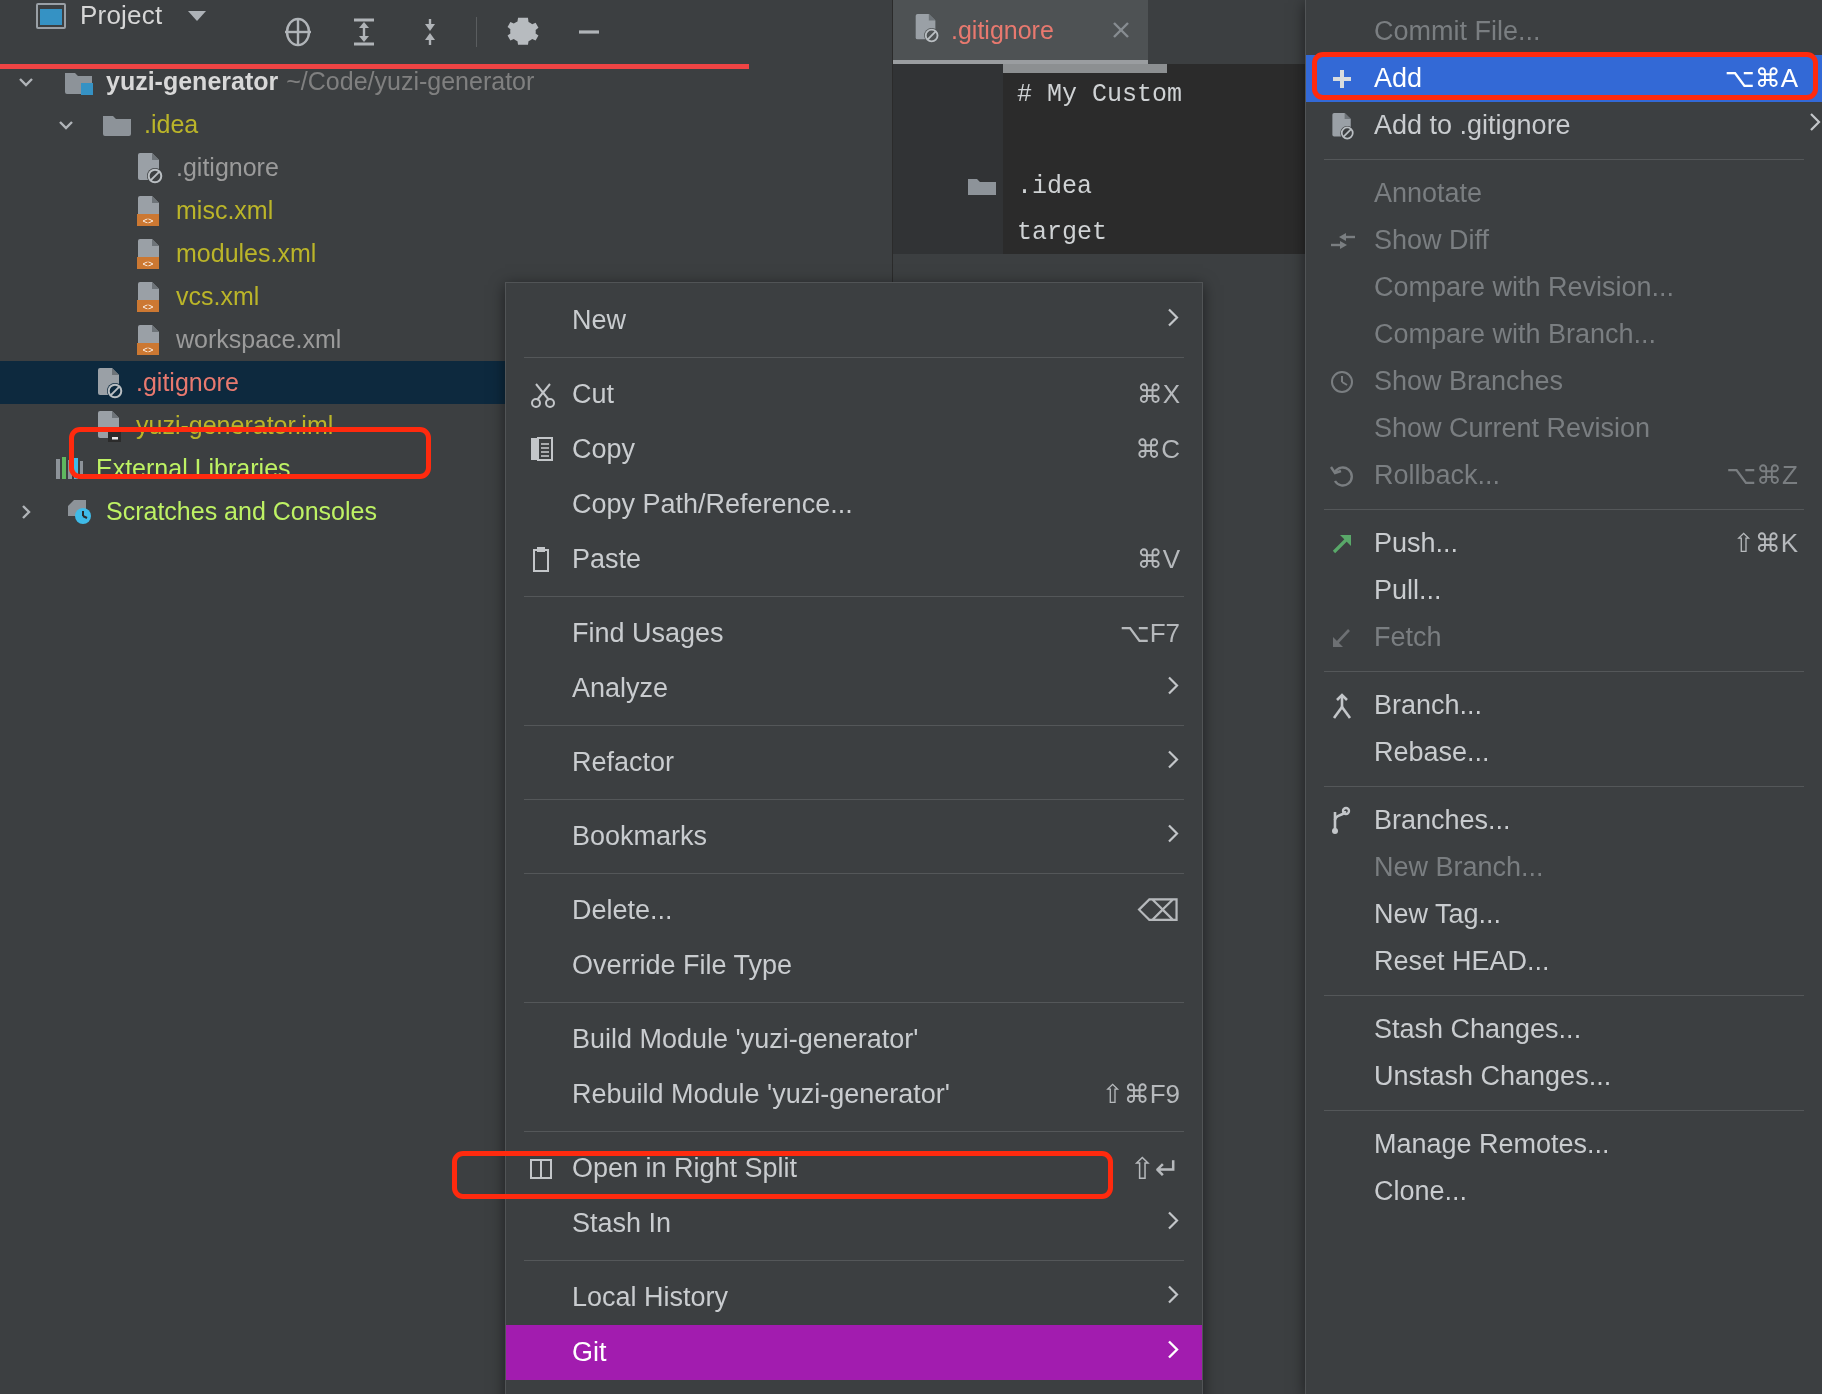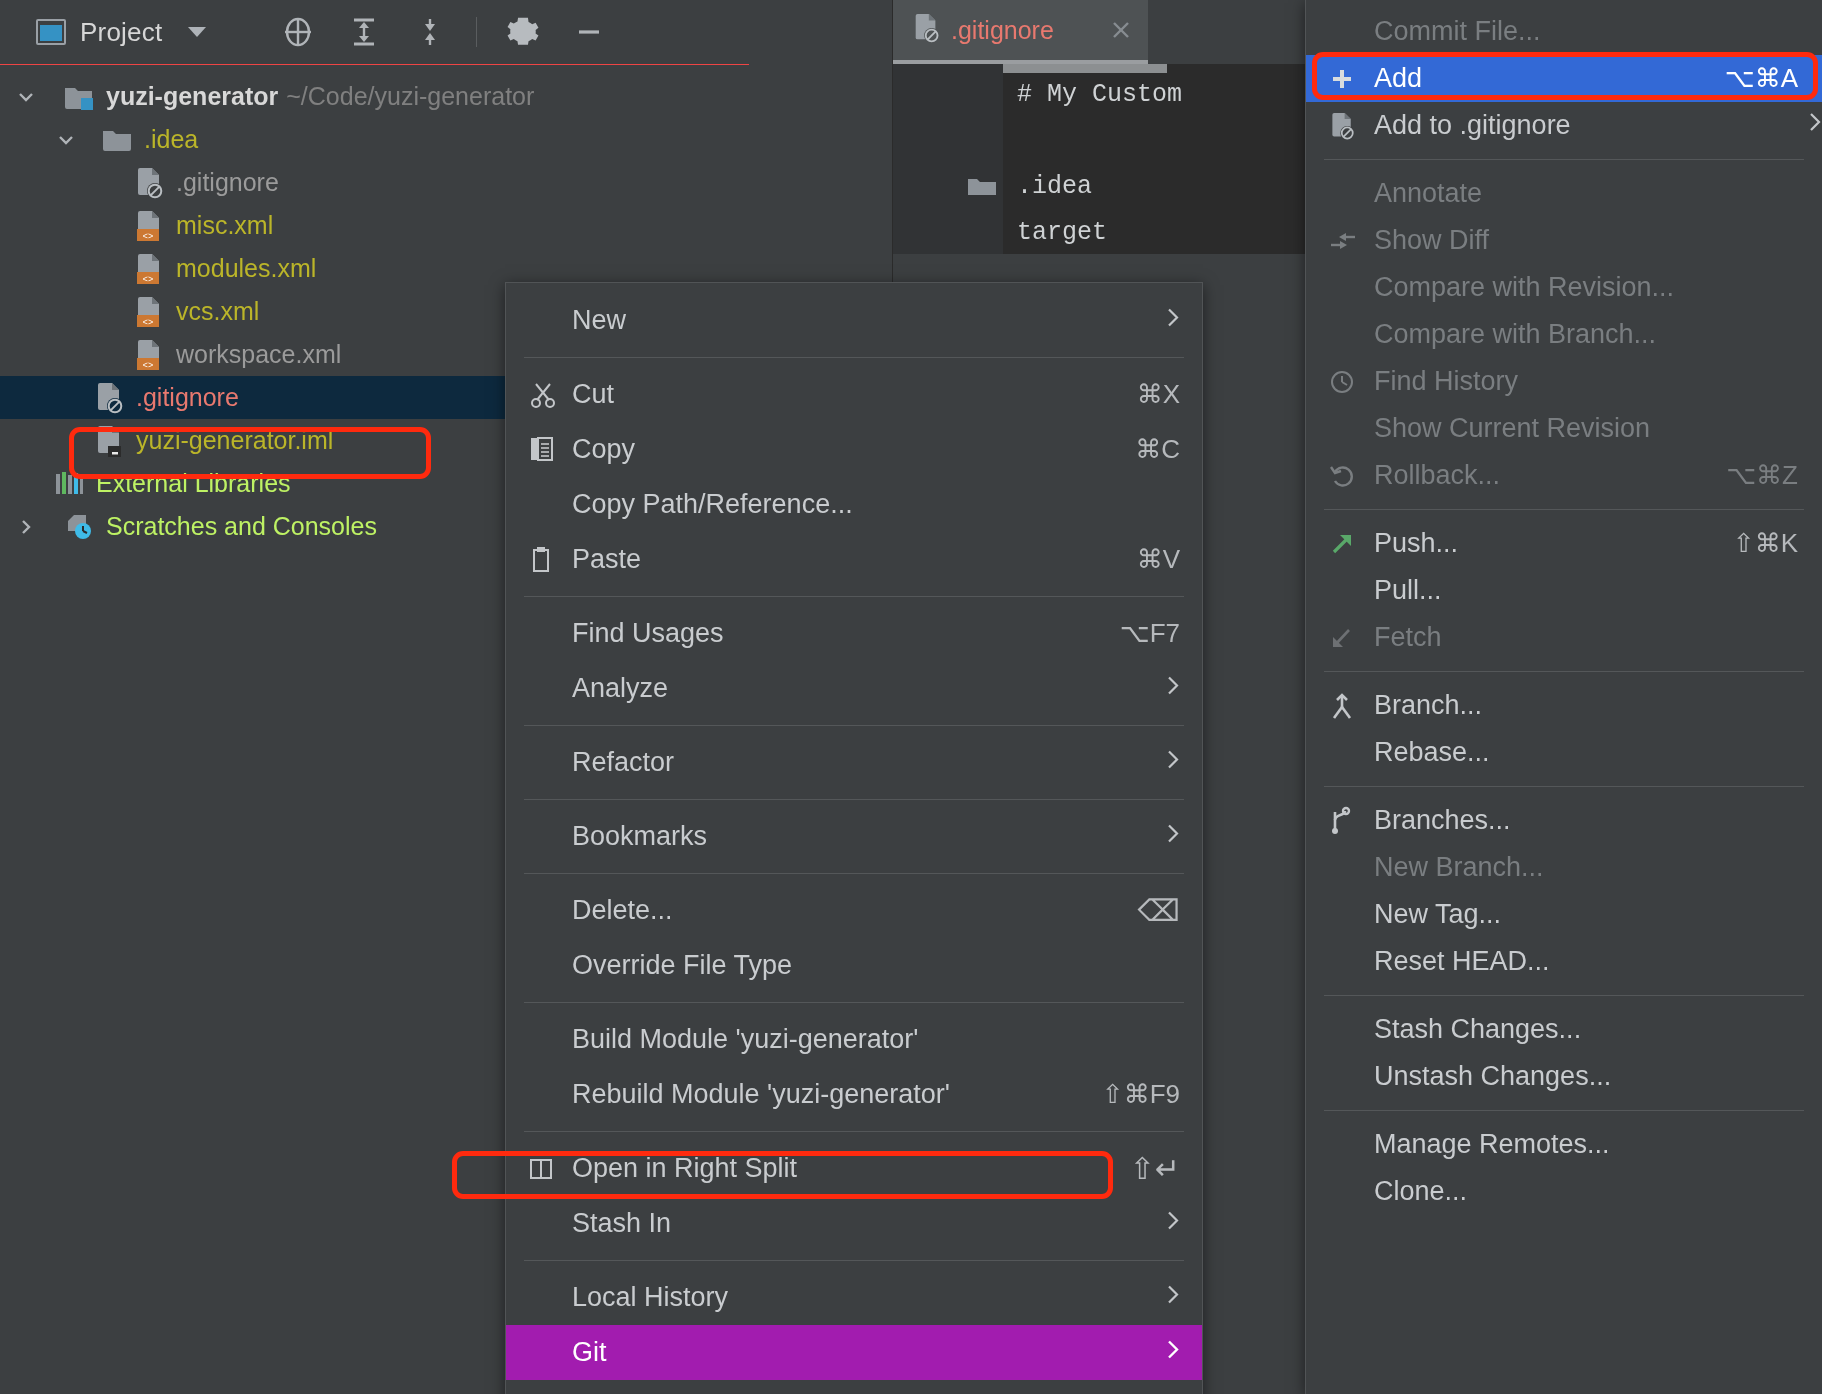--- a/index.html
+++ b/index.html
@@ -13,22 +13,22 @@
   .root{position:relative;width:1822px;height:1394px;background:#3c3f41;}
 
   
   .project-panel{
     position:absolute;left:0;top:0;width:893px;height:1394px;
     background:#3c3f41;border-right:1px solid #2b2b2b;
     box-sizing:border-box;
   }
   .panel-header{
     position:absolute;left:0;top:0;width:749px;height:64px;
-    background:#3c3f41;border-bottom:1px solid #ef4444;
-    display:flex;align-items:center;
+    background:#3c3f41;border-bottom:5px solid #ef4444;
+    display:flex;align-items:flex-start;
   }
   .panel-title-group{display:flex;align-items:center;margin-left:36px;}
   .proj-win-icon{
     width:30px;height:26px;border:2px solid #9aa0a6;border-radius:2px;
     box-sizing:border-box;display:flex;align-items:flex-end;padding:2px;
   }
   .proj-win-icon i{display:block;width:100%;height:16px;background:#3592c4;}
   .panel-title{
     font-size:26px;color:#d6d6d6;margin-left:14px;letter-spacing:.2px;
   }
@@ -36,21 +36,21 @@
     width:0;height:0;border-left:9px solid transparent;border-right:9px solid transparent;
     border-top:10px solid #aeb3b8;margin-left:26px;
   }
   .panel-toolbar{
     position:absolute;right:140px;top:0;height:64px;display:flex;align-items:center;gap:26px;
   }
   .tb-btn{width:40px;height:40px;display:flex;align-items:center;justify-content:center;}
   .tb-sep{width:1px;height:30px;background:#5a5d5f;}
 
   
-  .tree{position:absolute;left:0;top:75px;width:893px;}
+  .tree{position:absolute;left:0;top:60px;width:893px;}
   .row{
     position:relative;height:43px;display:flex;align-items:center;
     font-size:25px;white-space:nowrap;
   }
   .row.selected{background:#0d293e;}
   .arrow{width:28px;height:28px;display:flex;align-items:center;justify-content:center;flex:none;}
   .ficon{width:34px;height:34px;flex:none;display:flex;align-items:center;justify-content:center;position:relative;}
   .lbl{margin-left:10px;}
   .lbl.bold{font-weight:bold;color:#d8d8d8;}
   .path{color:#808080;margin-left:8px;font-size:25px;}
@@ -622,21 +622,21 @@
     </div>
 
     <div class="gi disabled">
       <span class="gi-ico">
         <svg width="28" height="28" viewBox="0 0 28 28">
             <circle cx="14" cy="14" r="10" fill="none" stroke="#7a7e81" stroke-width="2"></circle>
             <line x1="14" y1="8" x2="14" y2="14" stroke="#7a7e81" stroke-width="2"></line>
             <line x1="14" y1="14" x2="19" y2="17" stroke="#7a7e81" stroke-width="2"></line>
           </svg>
       </span>
-      <span class="gi-label">Find History</span>
+      <span class="gi-label">Show Branches</span>
     </div>
 
     <div class="gi disabled">
       <span class="gi-ico"></span>
       <span class="gi-label">Show Current Revision</span>
     </div>
 
     <div class="gi disabled">
       <span class="gi-ico">
         <svg width="28" height="28" viewBox="0 0 28 28">

